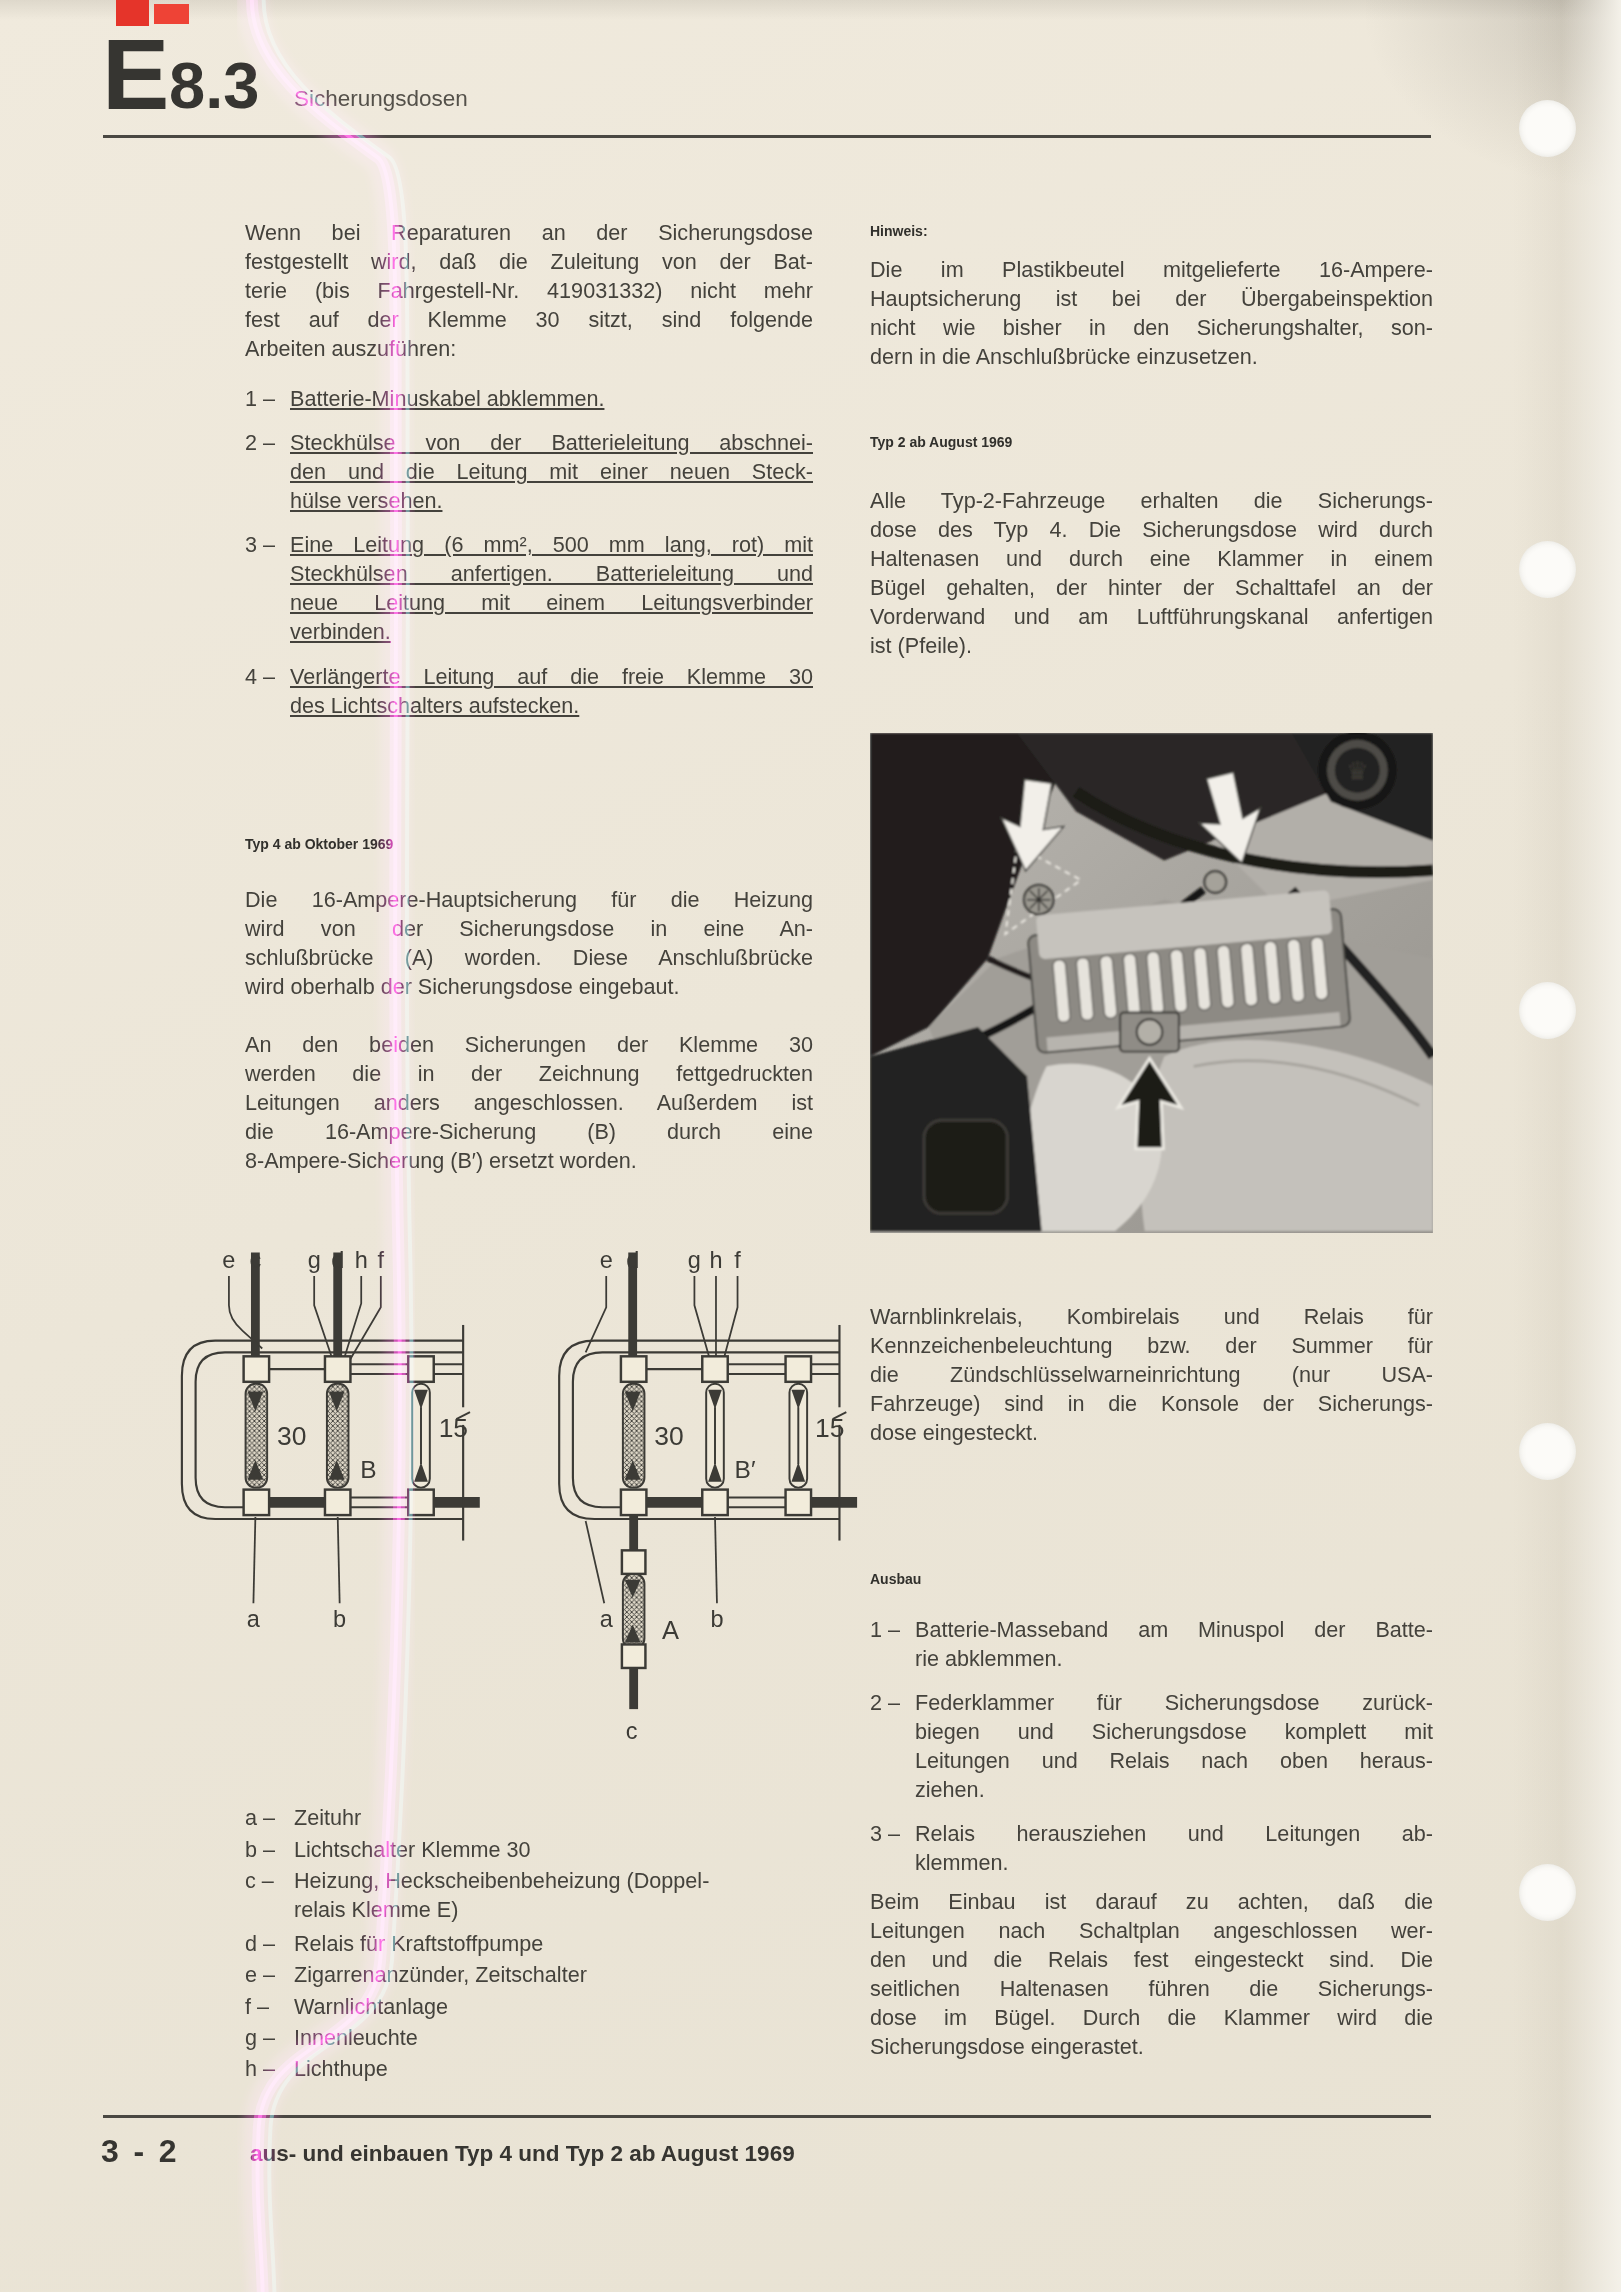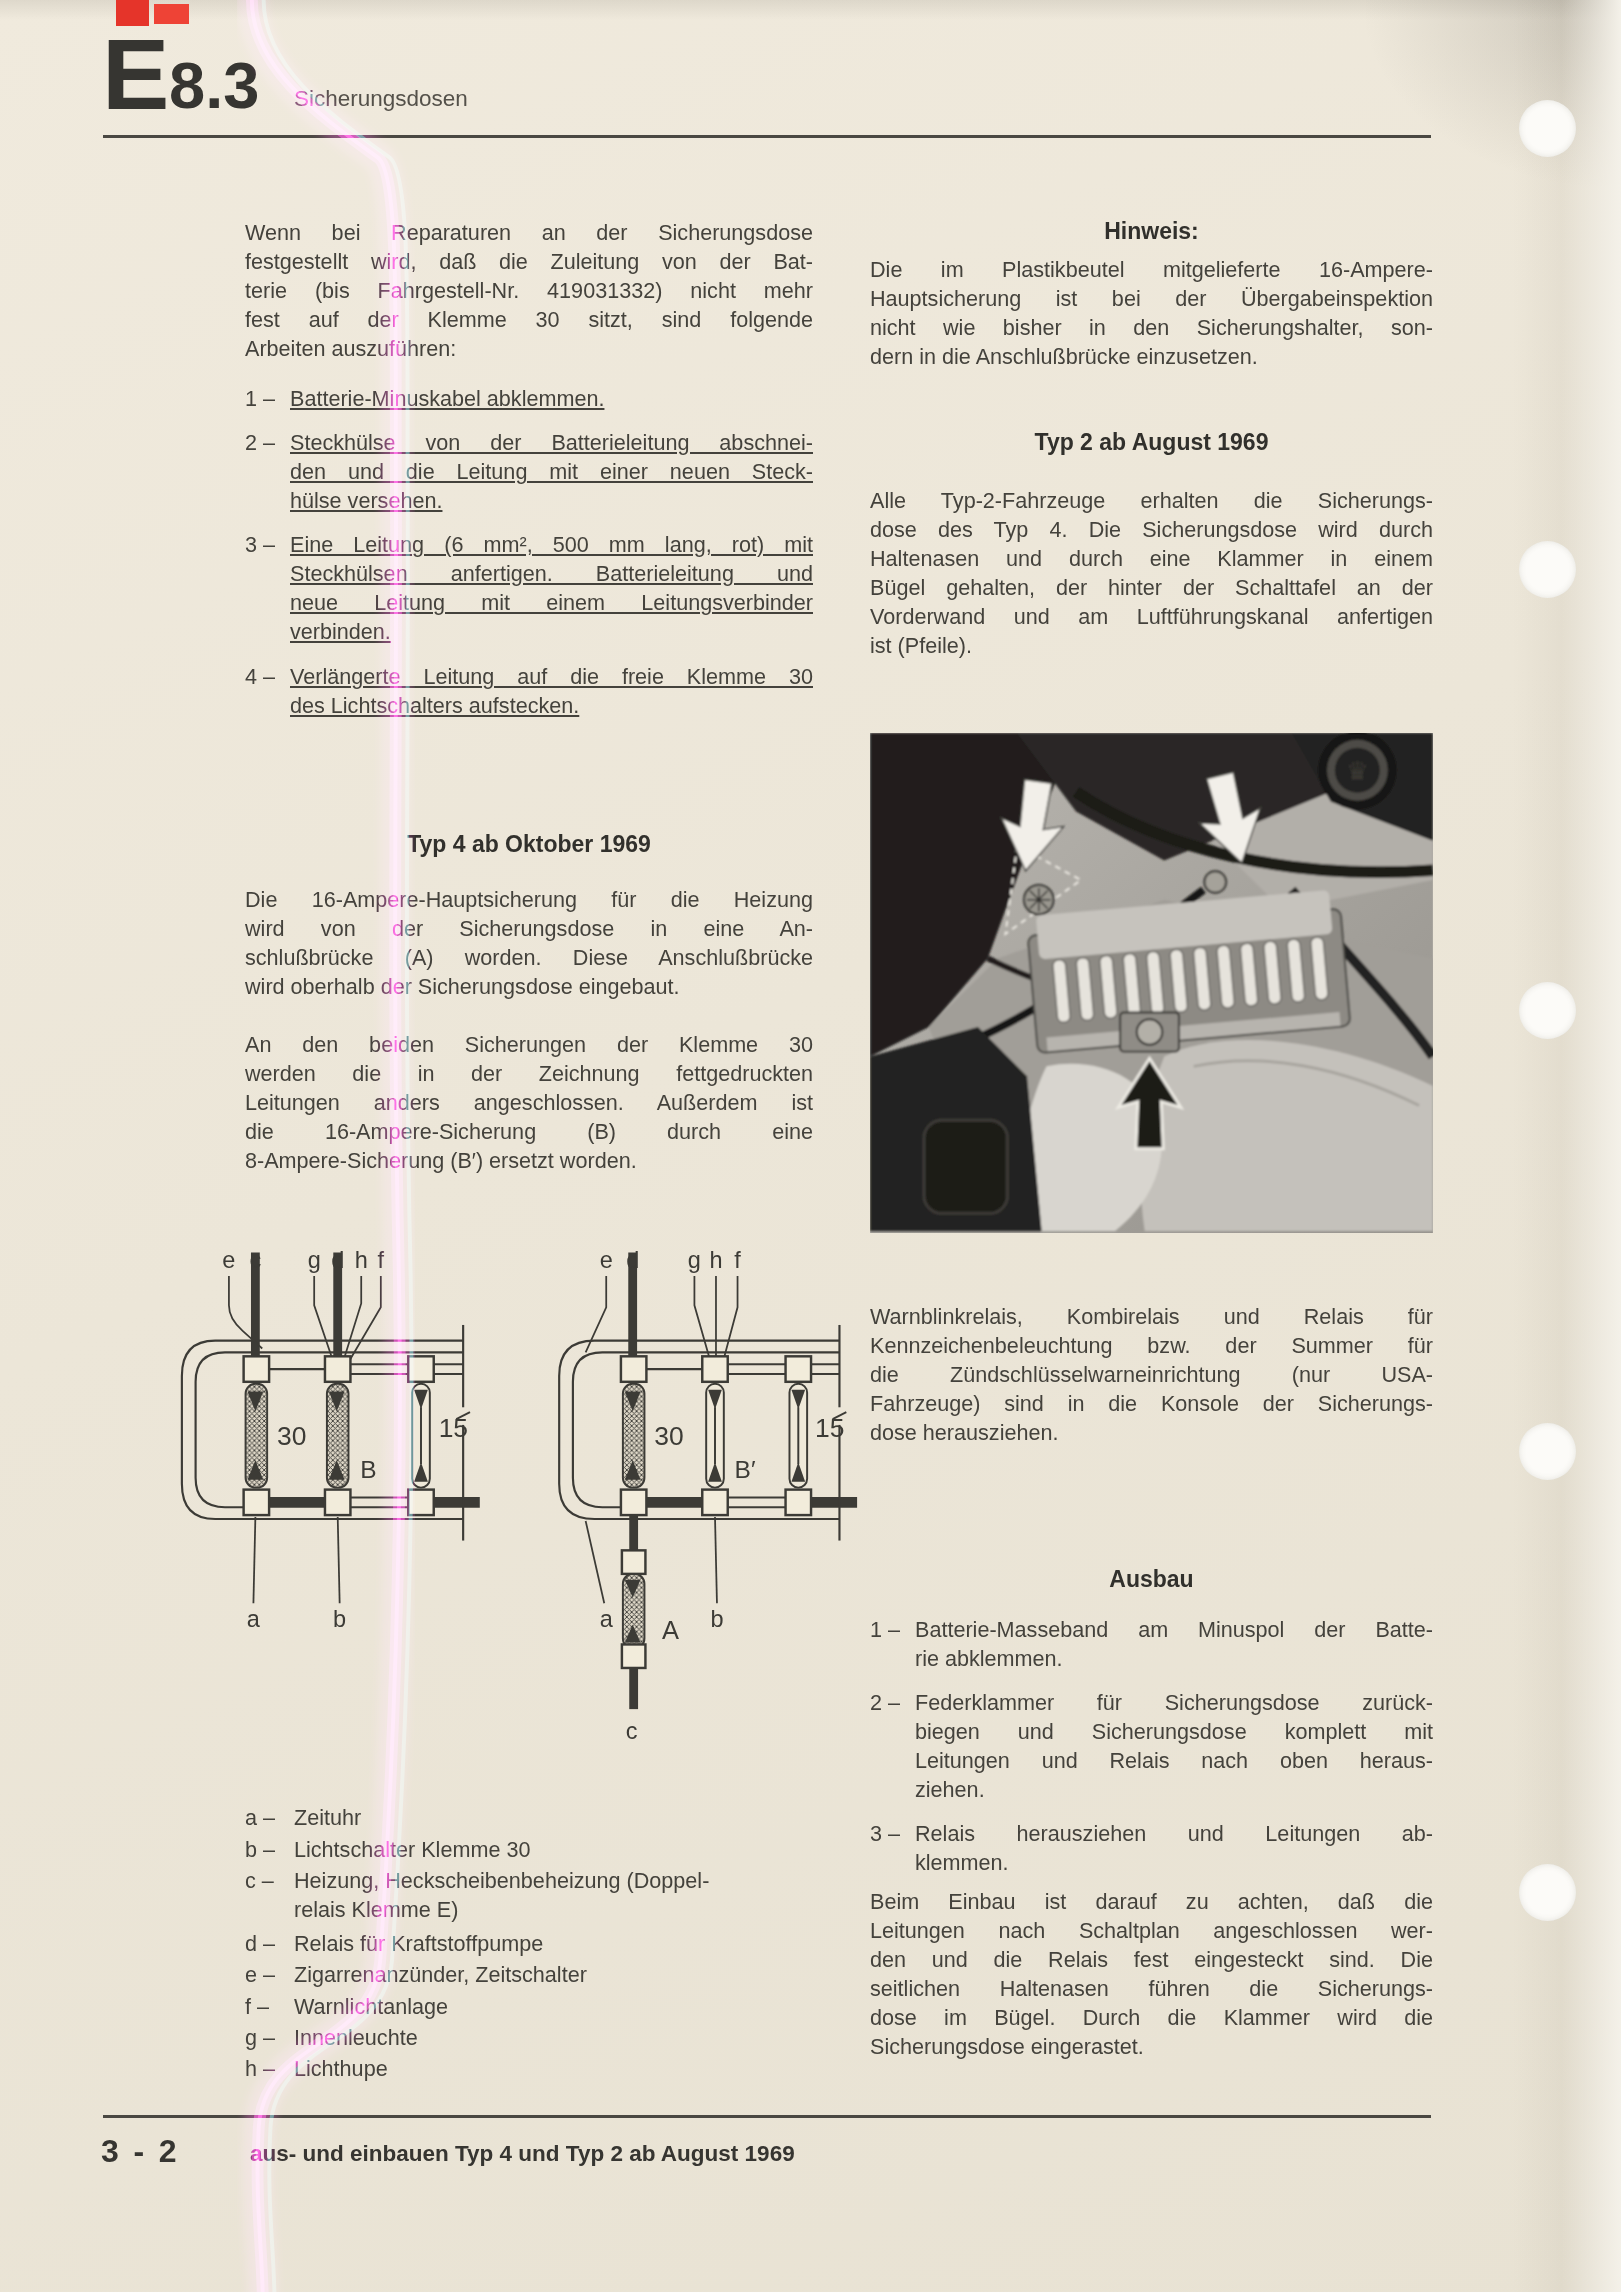--- a/index.html
+++ b/index.html
@@ -32,21 +32,21 @@
   .rule{position:absolute;left:103px;width:1328px;height:2.9px;background:#4a4842;}
   .rule-top{top:135px;}
   .rule-bottom{top:2115px;}
 
   .para{position:absolute;font-size:21.6px;line-height:29px;color:#44423c;}
   .col-l{left:245px;width:568px;}
   .col-r{left:870px;width:563px;}
   .tl{text-align:justify;text-align-last:justify;white-space:nowrap;}
   .tl{white-space:normal;}
   .tl-last{text-align-last:left;}
-  .heading{position:absolute;font-size:23px;font-weight:bold;color:#31302c;line-height:27.4px;text-align:center;}
+  .heading{position:absolute;font-size:14px;font-weight:bold;color:#31302c;line-height:27.4px;}
 
   .step{position:absolute;display:flex;font-size:21.6px;line-height:29px;}
   .step .num{flex:0 0 45px;}
   .step .body{flex:1 1 auto;}
   .col-l.step .body{width:523px;text-decoration:underline;}
 
   .legend-item{position:absolute;display:flex;font-size:21.6px;line-height:29px;}
   .legend-item .key{flex:0 0 49px;}
   .legend-item .body{flex:1 1 auto;text-align:left;}
   .legend-item .tl{text-align:left;text-align-last:left;}
@@ -406,21 +406,21 @@
       <circle cx="497" cy="38" r="23" fill="#232220"></circle>
       <text x="497" y="48" text-anchor="middle" font-size="26" fill="#dcd9d2">♛</text>
     </g>
   </svg>
 
   <div class="para col-r" style="top:1302px">
       <div class="tl">Warnblinkrelais, Kombirelais und Relais für</div>
       <div class="tl">Kennzeichenbeleuchtung bzw. der Summer für</div>
       <div class="tl">die Zündschlüsselwarneinrichtung (nur USA-</div>
       <div class="tl">Fahrzeuge) sind in die Konsole der Sicherungs-</div>
-      <div class="tl tl-last">dose herausziehen.</div>
+      <div class="tl tl-last">dose eingesteckt.</div>
     </div>
 
   <div class="heading col-r" style="top:1566px">Ausbau</div>
 
   <div class="step col-r" style="top:1615px">
     <span class="num">1 –</span>
     <span class="body">
         <div class="tl">Batterie-Masseband am Minuspol der Batte-</div>
         <div class="tl tl-last">rie abklemmen.</div>
       </span>

